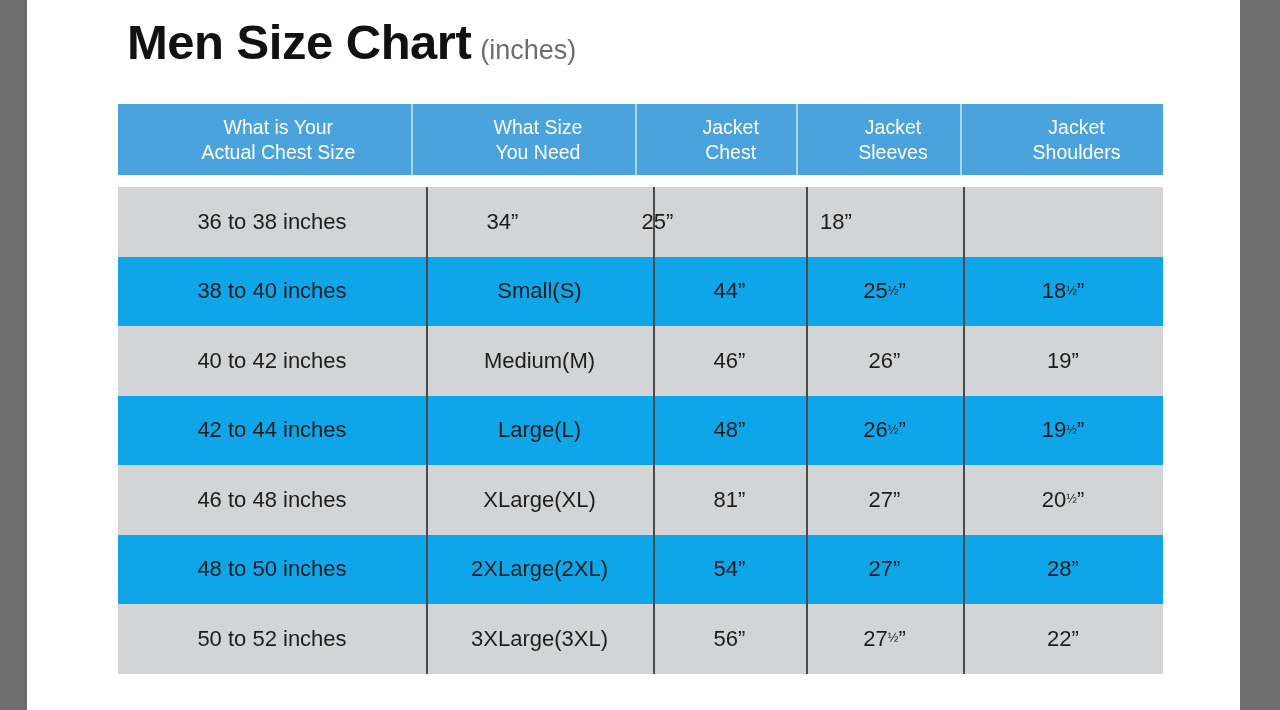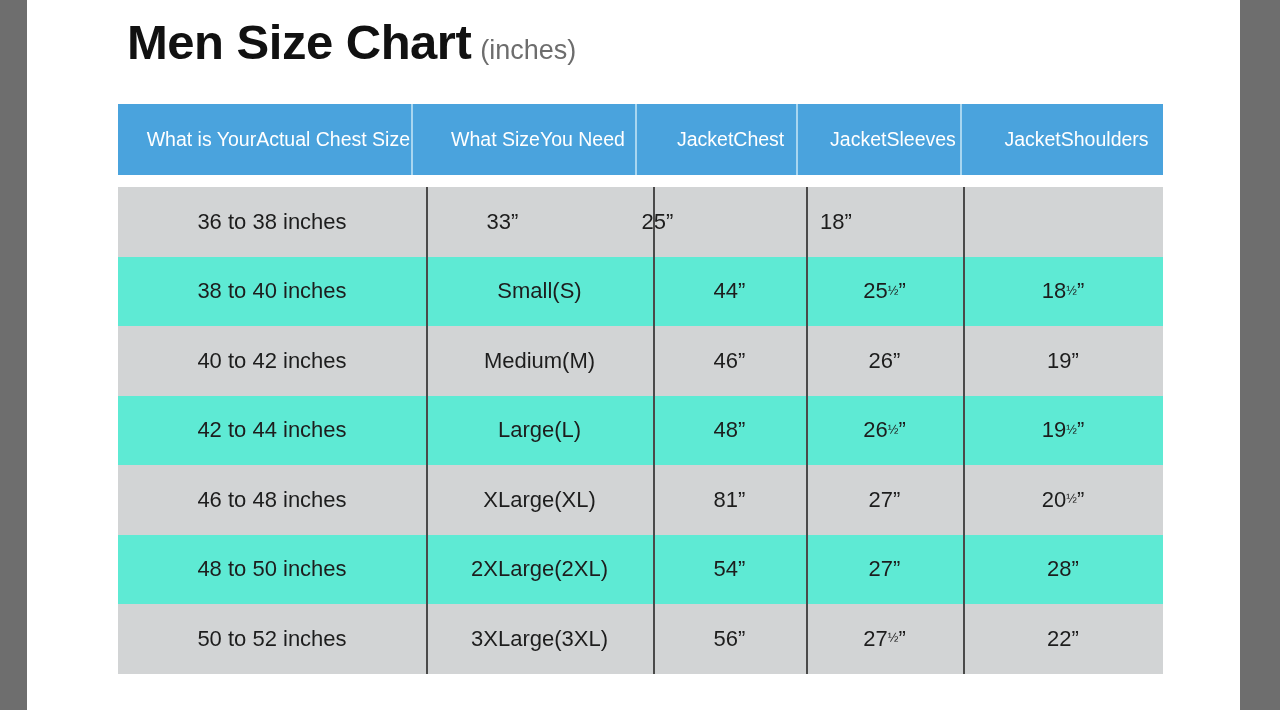--- a/index.html
+++ b/index.html
@@ -64,20 +64,21 @@
     width: 1045px;
   }
 
   .thead {
     display: flex;
     height: 71px;
     background: #4aa3dd;
   }
   .th {
     display: flex;
+    flex-direction: column;
     align-items: center;
     justify-content: center;
     color: #ffffff;
     font-size: 19.5px;
     font-weight: 400;
     line-height: 1.26;
     text-align: center;
     box-sizing: border-box;
     border-right: 2px solid #a8d6f0;
     margin-left: 28px;
@@ -88,21 +89,21 @@
 
   .tbody {
     position: relative;
   }
   .tr {
     display: flex;
     height: 69.5px;
     position: relative;
   }
   .tr.shade  { background: #d2d4d5; }
-  .tr.plain  { background: #5eead4; }
+  .tr.plain  { background: #0ea5e9; }
 
   .td {
     display: flex;
     align-items: center;
     justify-content: center;
     box-sizing: border-box;
     font-size: 22px;
     font-weight: 400;
     color: #1d1d1d;
     text-align: center;
@@ -175,21 +176,21 @@
 
     <div class="spacer-gap"></div>
 
     <div class="tbody" id="tbody">
       <div class="vrule" style="left:308px"></div>
       <div class="vrule" style="left:535px"></div>
       <div class="vrule" style="left:688px"></div>
       <div class="vrule" style="left:845px"></div>
     <div class="tr shade">
           <div class="td c0">36 to 38 inches</div>
-          <div class="td c2">33”</div>
+          <div class="td c2">34”</div>
           <div class="td c3">25”</div>
           <div class="td c4">18”</div>
         </div>
         <div class="tr plain">
           <div class="td c0">38 to 40 inches</div>
           <div class="td c1">Small(S)</div>
           <div class="td c2">44”</div>
           <div class="td c3">
             <span>25</span>
             <span class="frac">½</span>

